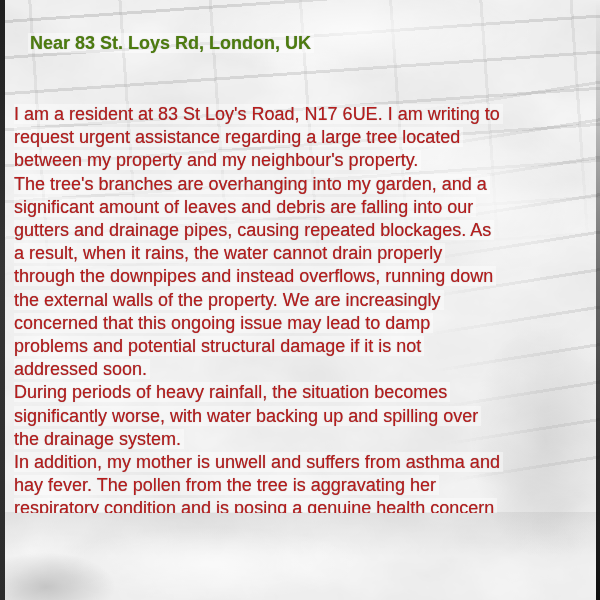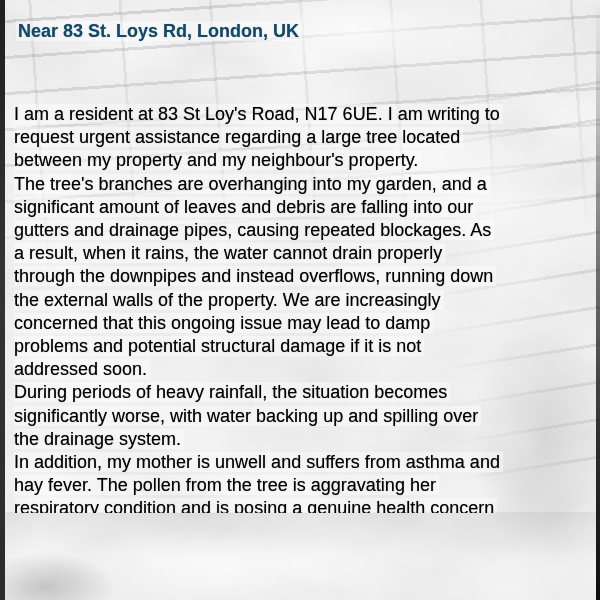--- a/index.html
+++ b/index.html
@@ -60,30 +60,30 @@
   .edge { position: absolute; top: 0; bottom: 0; }
   .edge-left  { left: 0; width: 5px;
                 background: linear-gradient(180deg, #1f1f1f 0%, #343434 45%, #2b2b2b 100%); }
   .edge-right { right: 0; width: 4px;
                 background: linear-gradient(180deg, rgba(20,20,20,0) 0%, rgba(20,20,20,0.12) 12%,
                             rgba(20,20,20,0.5) 38%, rgba(16,16,16,0.85) 72%, #0e0e0e 100%); }
 
   
   .header {
     position: absolute; left: 14px; top: 16px; right: 10px;
-    margin: 4px;
+    margin: 16px;
     font-size: 18px; line-height: 23px; font-weight: 700;
-    color: #0c4a6e;
+    color: #4d7c0f;
     text-shadow: 0 0 1px rgba(60,60,60,0.45);
   }
   .body-wrap {
     position: absolute; left: 14px; top: 103px; width: 580px; height: 410px;
     overflow: hidden;
     font-size: 18px; line-height: 23.2px;
-    color: #000000;
+    color: #b91c1c;
     text-shadow: 0 0 0.8px rgba(75,75,75,0.7);
   }
   .hl {
     background: rgba(255,255,255,0.42);
     padding: 0 3px 0 2px;
     margin-left: -2px;
     -webkit-box-decoration-break: clone;
     box-decoration-break: clone;
   }
   .body-text { white-space: pre-line; }

